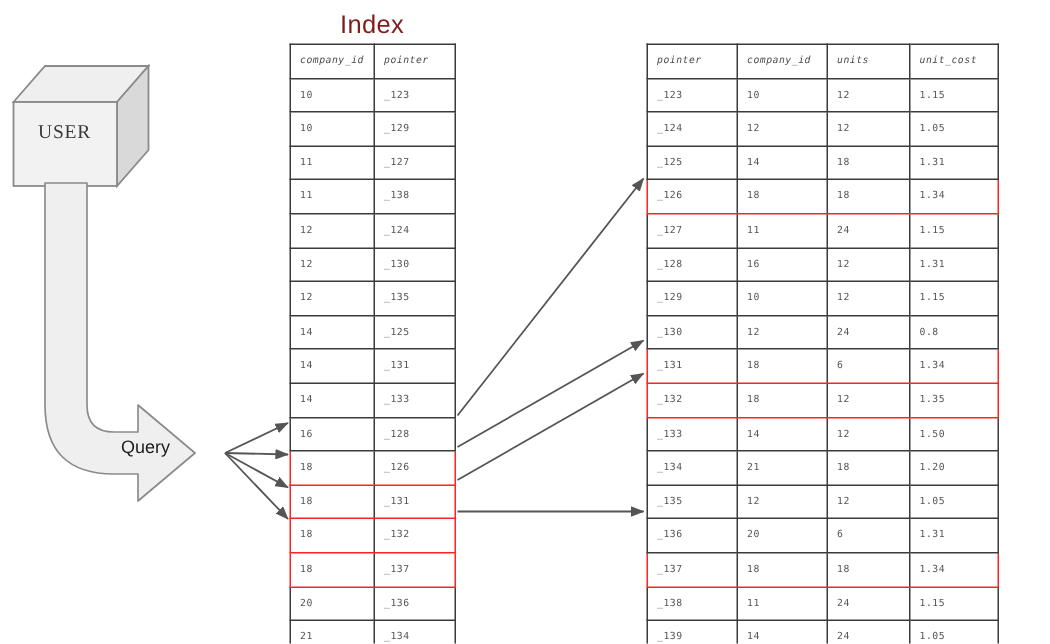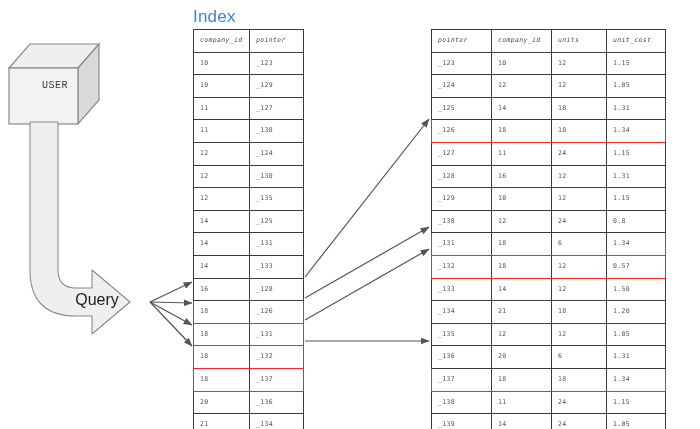--- a/index.html
+++ b/index.html
@@ -18,21 +18,22 @@
     position: absolute;
     left: 0; top: 0;
     width: 700px; height: 429px;
   }
 
   
   .diagram-title {
     position: absolute;
     font-family: "Liberation Sans", sans-serif;
     font-size: 17px;
-    color: #3b82f6;
+    color: #7f1d1d;
+    text-align: center;
     white-space: nowrap;
     letter-spacing: 0.2px;
   }
   #index-title { left: 193px; top: 7px; width: 110px; }
   #table-title { left: 431px; top: 7px; width: 234px; }
 
   
   .grid-table {
     position: absolute;
     border-collapse: collapse;
@@ -68,37 +69,37 @@
   #table-table { left: 431px; top: 29px; width: 234px; }
 
   
   #user-cube {
     position: absolute;
     left: 8px; top: 38px;
     width: 92px; height: 88px;
   }
   #user-label {
     position: absolute;
-    left: 24px; top: 80px;
+    left: 12px; top: 80px;
     width: 62px;
     text-align: center;
-    font-size: 10px;
+    font-size: 13px;
     color: #3a3a3a;
-    font-family: Liberation Mono, monospace;
+    font-family: Liberation Serif, serif;
     letter-spacing: 0.5px;
   }
 
   
   #query-arrow { position: absolute; left: 0; top: 110px; width: 200px; height: 230px; }
   #query-label {
     position: absolute;
     left: 62px; top: 291px;
     width: 70px;
     text-align: center;
-    font-size: 16px;
+    font-size: 12px;
     color: #1c1c1c;
     font-family: "Liberation Sans", sans-serif;
   }
 </style>
 </head>
 <body>
 
 <div id="canvas">
 
   <svg id="user-cube" viewBox="0 0 92 88" xmlns="http://www.w3.org/2000/svg">
@@ -293,21 +294,21 @@
         <tr class="hl">
           <td>_131</td>
           <td>18</td>
           <td>6</td>
           <td>1.34</td>
         </tr>
         <tr class="hl">
           <td>_132</td>
           <td>18</td>
           <td>12</td>
-          <td>0.57</td>
+          <td>1.35</td>
         </tr>
         <tr>
           <td>_133</td>
           <td>14</td>
           <td>12</td>
           <td>1.50</td>
         </tr>
         <tr>
           <td>_134</td>
           <td>21</td>

